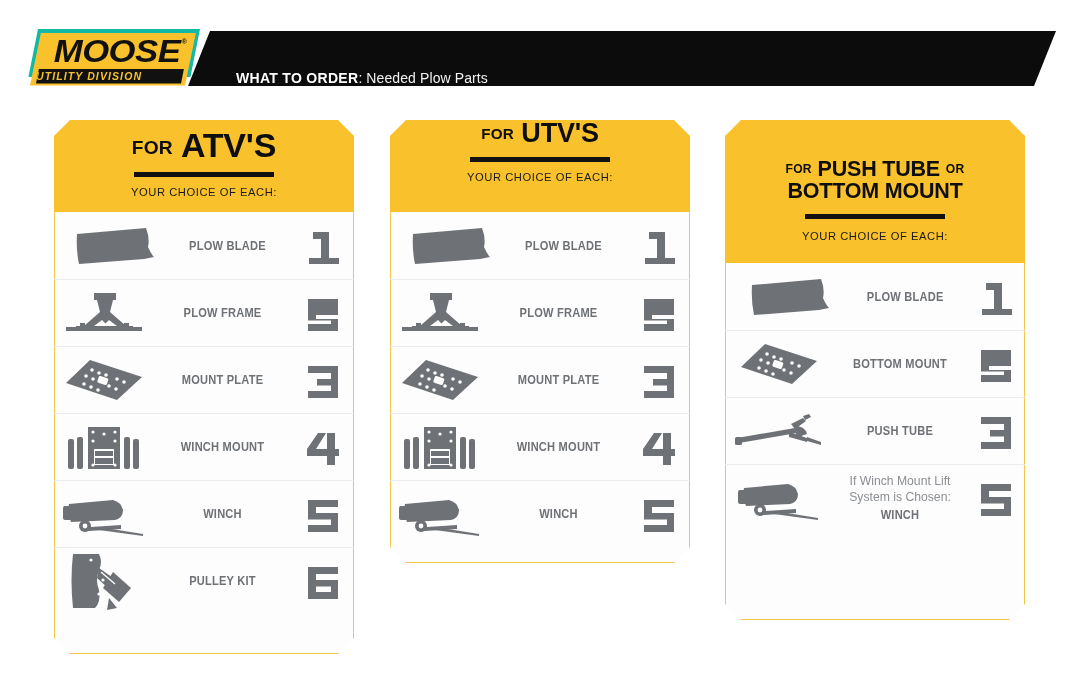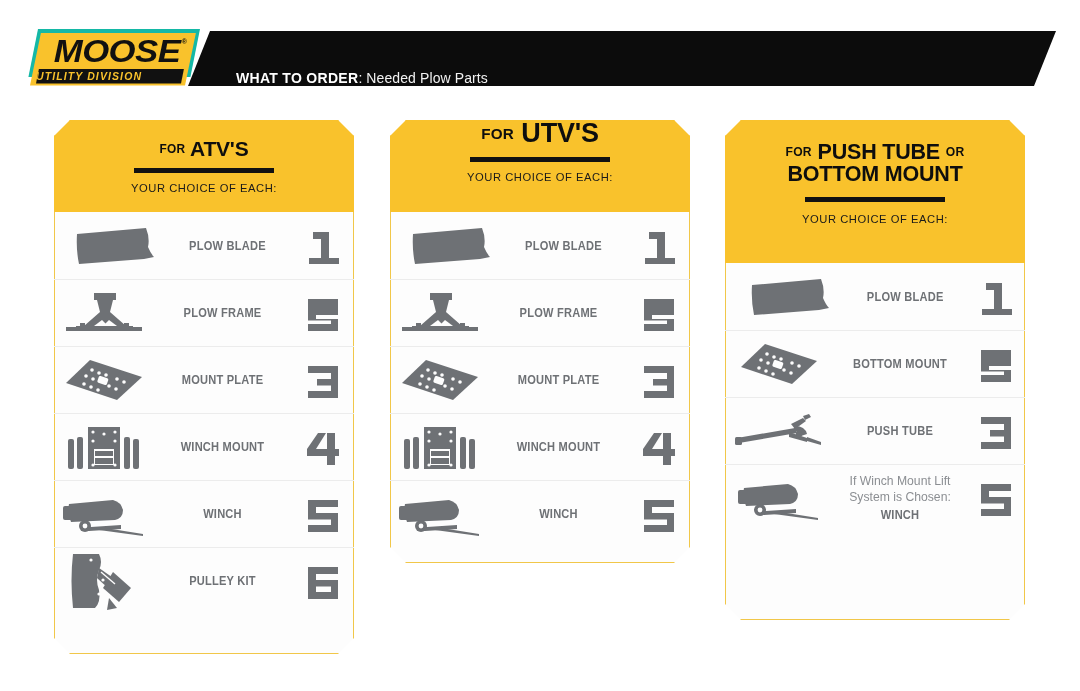--- a/index.html
+++ b/index.html
@@ -130,37 +130,37 @@
   }
   .row-label .note + .main { display:block; margin-top: 2px; }
   .row-num {
     width: 62px; text-align: center;
     color: #6e7175;
   }
   .row-num svg { display: block; margin: 0 auto; }
 
   .card1 { left: 54px; top: 120px; width: 300px; height: 534px; }
   .card1 .card-head { height: 92px; }
-  .card1 .card-title { font-size: 21px; padding-top: 18px; }
+  .card1 .card-title { font-size: 34px; padding-top: 8px; }
   .card1 .title-rule { margin-top: 9px; }
   .card1 .choice { display:block; margin-top: 9px; }
   .card1 .rows { top: 92px; }
   .card1 .row { height: 67px; }
 
   .card2 { left: 390px; top: 120px; width: 300px; height: 443px; }
   .card2 .card-head { height: 92px; }
   .card2 .card-title { font-size: 27px; }
   .card2 .title-rule { margin-top: 9px; }
   .card2 .choice { display:block; margin-top: 9px; }
   .card2 .rows { top: 92px; }
   .card2 .row { height: 67px; }
 
   .card3 { left: 725px; top: 120px; width: 300px; height: 500px; }
   .card3 .card-head { height: 143px; }
-  .card3 .card-title { font-size: 21.5px; padding-top: 22px; }
+  .card3 .card-title { font-size: 21.5px; padding-top: 22px; margin-top: 17px; }
   .card3 .title-l3 { font-size: 14.5px; letter-spacing: .4px; margin-top: 1px; }
   .card3 .title-rule { margin-top: 11px; width: 140px; }
   .card3 .choice { display:block; margin-top: 11px; }
   .card3 .rows { top: 143px; }
   .card3 .row { height: 67px; }
   .card3 .row-icon { width: 36%; }
   .card3 .row-num { width: 58px; }
 </style>
 </head>
 <body>

